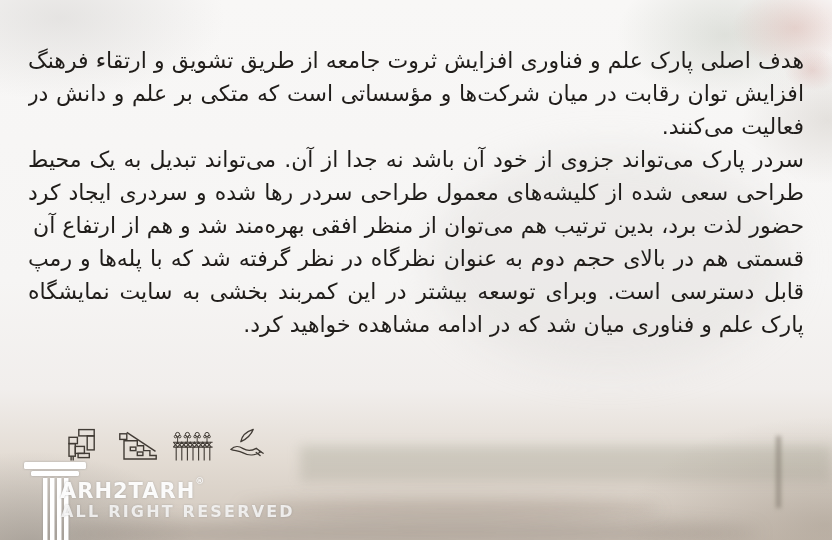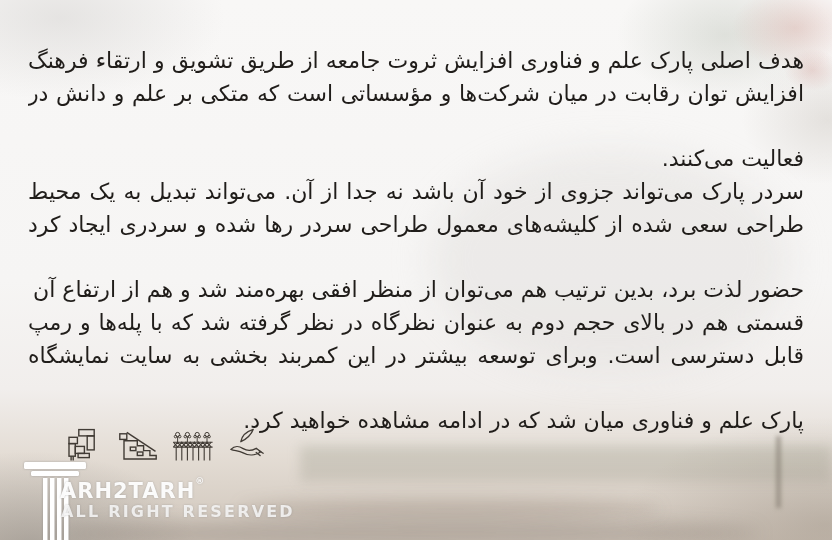--- a/index.html
+++ b/index.html
@@ -36,21 +36,21 @@
   
   .textblock{
     position:absolute;top:44px;left:28px;right:28px;
     direction:rtl;color:#201d1a;
   }
   .line{
     height:33px;line-height:33px;font-size:22px;overflow:hidden;
     text-align:justify;letter-spacing:0;
   }
   .line.fill{text-align-last:justify;}
-  .line.last{text-align:right;text-align-last:right;margin-top:32px;}
+  .line.last{text-align:right;text-align-last:right;}
 
   
   .icons{position:absolute;left:62px;top:423px;display:flex;gap:13px;align-items:flex-end;}
   .icons svg{display:block;opacity:.88;}
 
   
   .logo{position:absolute;left:24px;top:458px;width:240px;height:82px;color:#fff;}
   .logo .col{position:absolute;left:0;top:2px;filter:drop-shadow(0 0 1px rgba(130,130,130,0.55));}
   .logo .brand{
     position:absolute;left:36px;top:18px;font-size:21px;font-weight:700;letter-spacing:1px;

